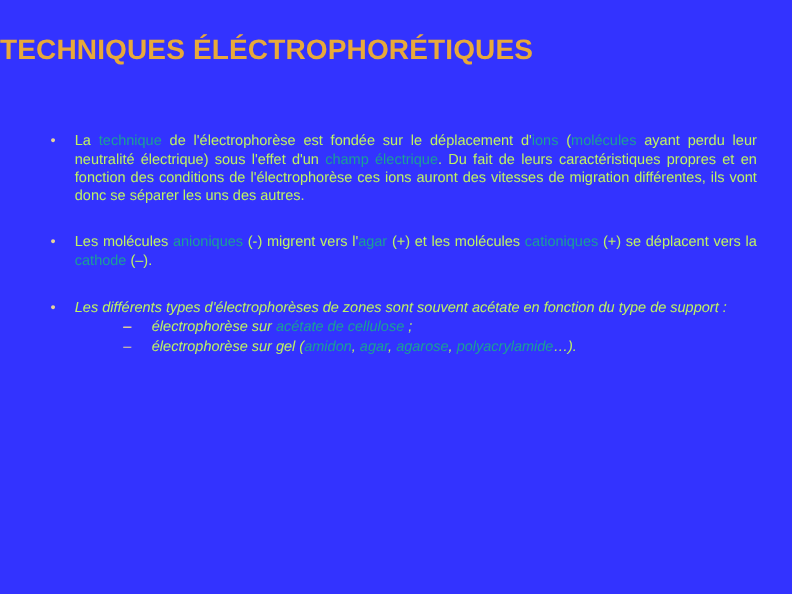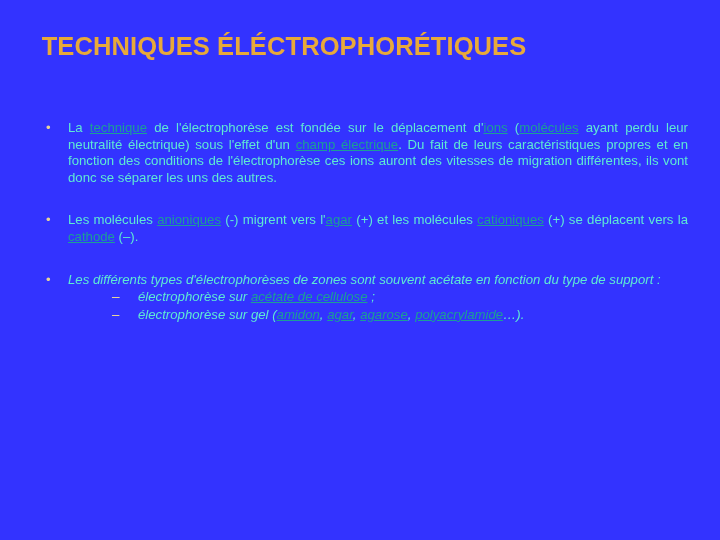--- a/index.html
+++ b/index.html
@@ -23,21 +23,20 @@
     box-sizing: border-box;
     background: #3333ff;
   }
 
   
   .slide-title {
     position: absolute;
     left: 0;
     top: 32px;
     width: 568px;
-    text-align: center;
     color: #e8a93a;
     font-size: 25.5px;
     font-weight: bold;
     letter-spacing: 0.1px;
     line-height: 1.12;
     white-space: nowrap;
   }
 
   
   .body-area {
@@ -100,26 +99,25 @@
   }
   .sub-marker {
     position: absolute;
     left: 2px;
     top: 0;
   }
 
   
   .lnk {
     color: #1c9f96;
-    text-decoration: underline;
     text-decoration-color: #1c9f96;
     text-underline-offset: 1px;
   }
 
-  .plain { color: #5eead4; }
+  .plain { color: #bef264; }
 </style>
 </head>
 <body>
 
 <div class="slide">
 
   <div class="slide-title">TECHNIQUES ÉLÉCTROPHORÉTIQUES</div>
 
   <div class="body-area">
     <div id="bullets-root">

